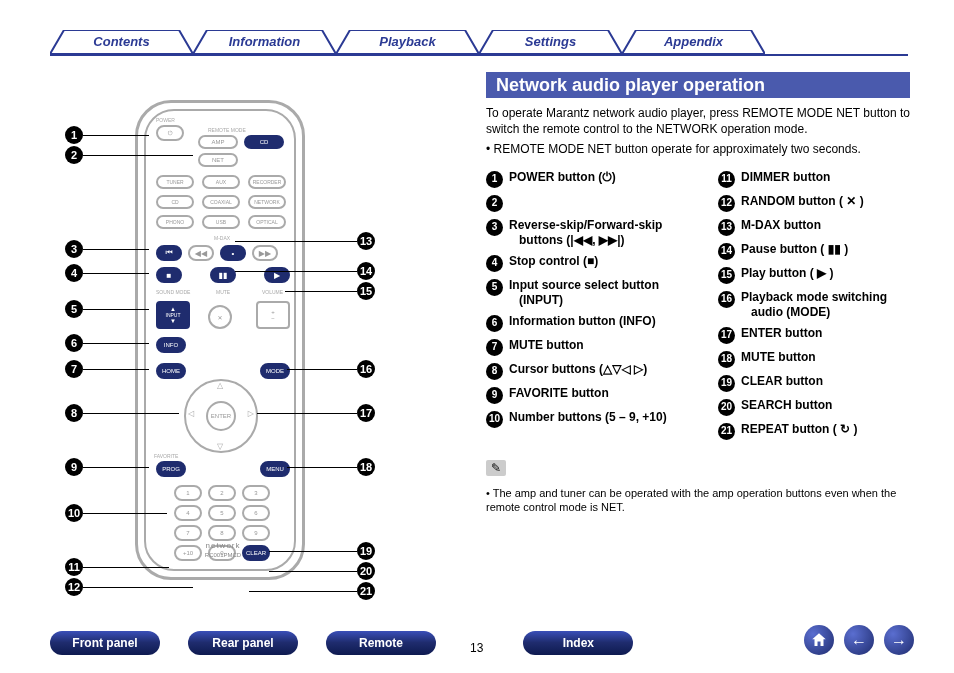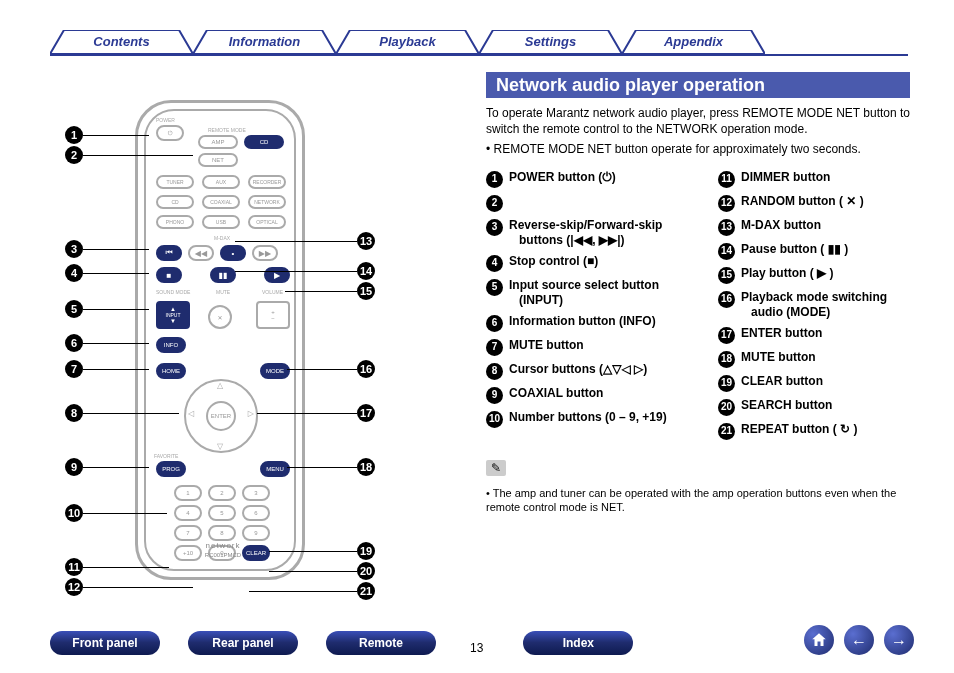--- a/index.html
+++ b/index.html
@@ -366,25 +366,25 @@
       <div class="item">
         <span class="num">7</span>
         <span>MUTE button</span>
       </div>
       <div class="item">
         <span class="num">8</span>
         <span>Cursor buttons (△▽◁ ▷)</span>
       </div>
       <div class="item">
         <span class="num">9</span>
-        <span>COAXIAL button</span>
+        <span>FAVORITE button</span>
       </div>
       <div class="item">
         <span class="num">10</span>
-        <span>Number buttons (0 – 9, +19)</span>
+        <span>Number buttons (5 – 9, +10)</span>
       </div>
     </div>
   <div class="col" id="col-right">
       <div class="item">
         <span class="num">11</span>
         <span>DIMMER button</span>
       </div>
       <div class="item">
         <span class="num">12</span>
         <span>RANDOM button ( ✕ )</span>

